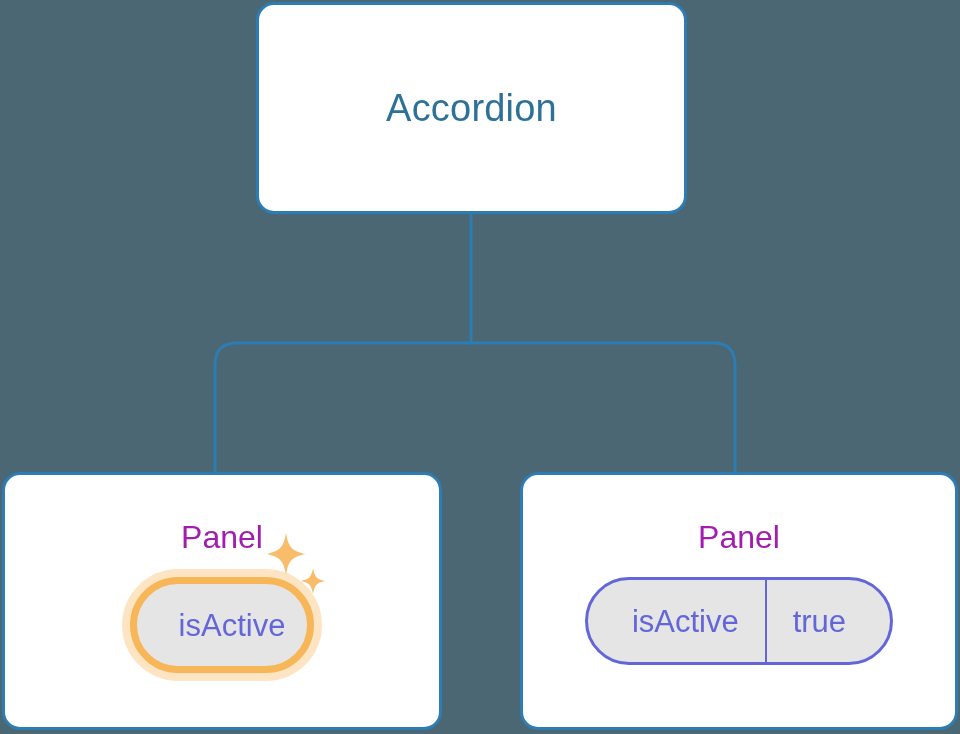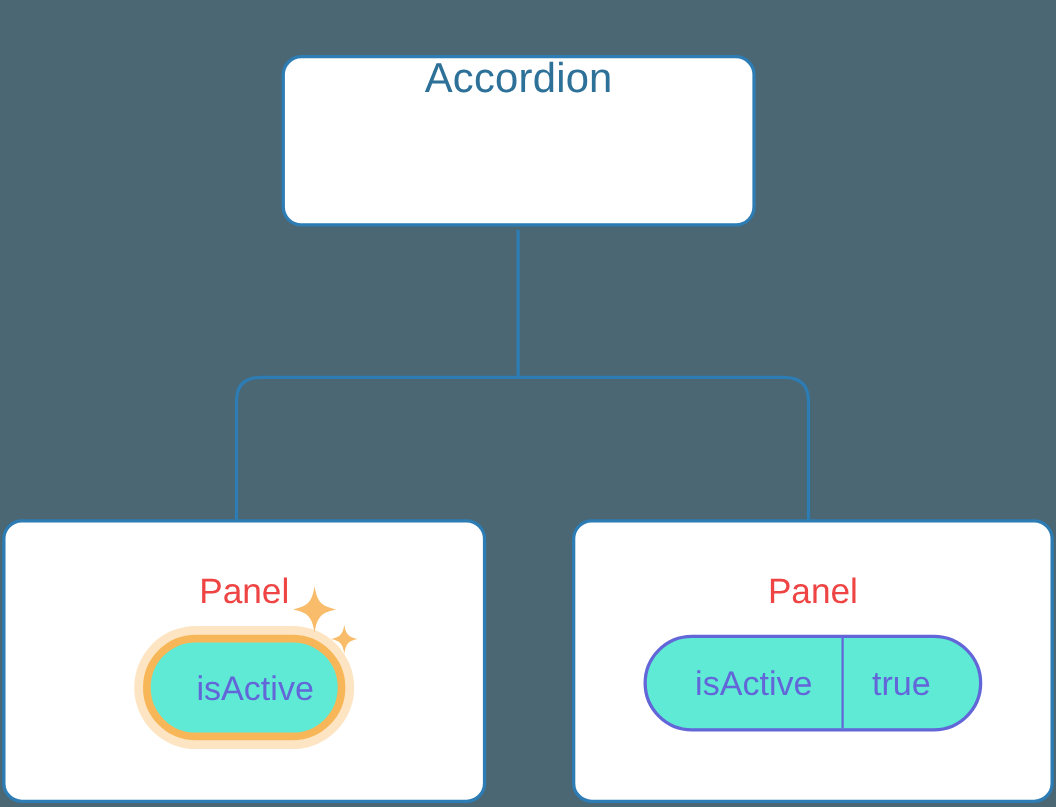--- a/index.html
+++ b/index.html
@@ -44,23 +44,22 @@
     display: flex;
     flex-direction: column;
     align-items: center;
   }
 
   
   #node-accordion {
     left: 256px;
     top: 2px;
     width: 431px;
-    height: 156px;
-    justify-content: flex-start;
-    margin-top: 48px;
+    height: 212px;
+    justify-content: center;
   }
 
   .root-title {
     font-size: 38px;
     color: #2d7098;
     letter-spacing: 0.2px;
     line-height: 1;
   }
 
   
@@ -73,41 +72,41 @@
 
   #node-panel-right {
     left: 520px;
     top: 472px;
     width: 438px;
     height: 258px;
   }
 
   .panel-title {
     font-size: 32px;
-    color: #ef4444;
+    color: #a21caf;
     line-height: 1;
     margin-top: 46px;
   }
 
   
   .pill-wrap {
     position: relative;
     margin-top: 24px;
     display: flex;
     align-items: center;
     justify-content: center;
   }
 
   .pill {
     display: flex;
     align-items: stretch;
     height: 88px;
     border: 3px solid #6366d8;
     border-radius: 999px;
-    background: #5eead4;
+    background: #e5e5e5;
     position: relative;
   }
 
   .pill .pill-key,
   .pill .pill-val {
     display: flex;
     align-items: center;
     justify-content: center;
     font-size: 31px;
     color: #6366d8;

